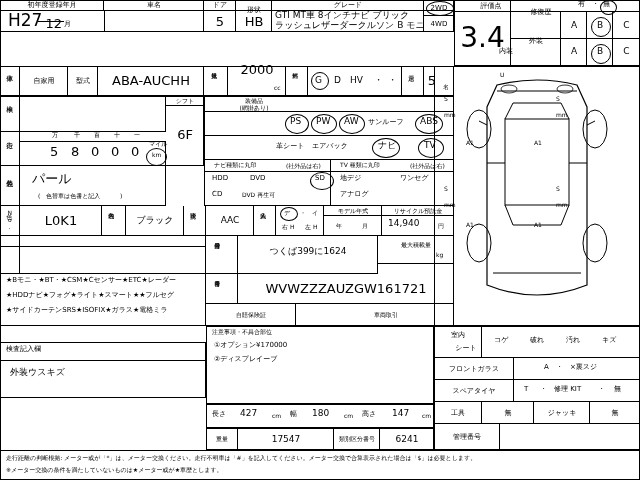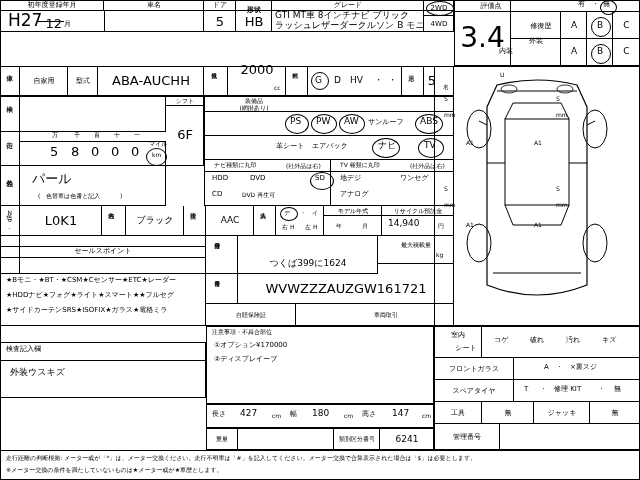--- a/index.html
+++ b/index.html
@@ -33,21 +33,21 @@
   <div class="bx" style="left:0;top:0;width:454px;height:32px;"></div>
 
   <div class="bx nb bb" style="left:0;top:0;width:454px;height:11px;"></div>
   <div class="bx nb br" style="left:0;top:0;width:104px;height:11px;"></div>
   <div class="lbl ctr" style="left:0;top:1px;width:104px;height:10px;">初年度登録年月</div>
   <div class="bx nb br" style="left:104px;top:0;width:100px;height:11px;"></div>
   <div class="lbl ctr" style="left:104px;top:1px;width:100px;height:10px;">車名</div>
   <div class="bx nb br" style="left:204px;top:0;width:32px;height:11px;"></div>
   <div class="lbl ctr" style="left:204px;top:1px;width:32px;height:10px;">ドア</div>
   <div class="bx nb br" style="left:236px;top:0;width:36px;height:11px;"></div>
-  <div class="lbl ctr" style="left:236px;top:1px;width:36px;height:20px;font-weight:bold;">形状</div>
+  <div class="lbl ctr" style="left:236px;top:1px;width:36px;height:20px;">形状</div>
   <div class="bx nb br" style="left:272px;top:0;width:152px;height:11px;"></div>
   <div class="lbl ctr" style="left:272px;top:1px;width:152px;height:10px;">グレード</div>
 
   <div class="bx nb br" style="left:104px;top:11px;width:0;height:21px;"></div>
   <div class="lbl hand big" style="left:8px;top:12px;width:60px;height:20px;">H27</div>
   <div class="lbl hand mid" style="left:42px;top:17px;width:20px;height:14px;text-align:right;">12</div>
   <div class="lbl xs" style="left:64px;top:21px;">月</div>
   <div class="lbl" style="left:38px;top:21px;width:26px;height:1px;border-top:1px solid #000;"></div>
 
   <div class="bx nb br" style="left:104px;top:11px;width:100px;height:21px;"></div>
@@ -65,21 +65,21 @@
   <div class="bx nb" style="left:424px;top:0;width:30px;height:16px;border-bottom:1px solid #000;"></div>
   <div class="lbl ctr" style="left:424px;top:3px;width:30px;height:11px;">2WD</div>
   <div class="oval" style="position:absolute;left:426px;top:1px;width:26px;height:13px;"></div>
   <div class="bx nb" style="left:424px;top:16px;width:30px;height:16px;"></div>
   <div class="lbl ctr" style="left:424px;top:19px;width:30px;height:11px;">4WD</div>
 
   <div class="bx" style="left:454px;top:0;width:186px;height:66px;"></div>
   <div class="bx nb br bb" style="left:454px;top:0;width:57px;height:12px;"></div>
   <div class="lbl ctr" style="left:454px;top:1px;width:74px;height:11px;">評価点</div>
   <div class="bx nb bb" style="left:511px;top:0;width:129px;height:12px;"></div>
-  <div class="lbl ctr" style="left:511px;top:1px;width:60px;height:24px;margin-top:14px;">修復歴</div>
+  <div class="lbl ctr" style="left:511px;top:1px;width:60px;height:24px;">修復歴</div>
   <div class="lbl" style="left:578px;top:1px;">有</div>
   <div class="lbl" style="left:592px;top:1px;">・</div>
   <div class="lbl" style="left:603px;top:1px;">無</div>
   <div class="oval" style="position:absolute;left:600px;top:0px;width:15px;height:13px;"></div>
 
   <div class="bx nb br" style="left:454px;top:12px;width:57px;height:54px;"></div>
   <div class="lbl hand ctr" style="left:454px;top:20px;width:57px;height:36px;font-size:28px;">3.4</div>
 
   <div class="bx nb bb br" style="left:511px;top:12px;width:50px;height:27px;"></div>
   <div class="lbl ctr" style="left:511px;top:36px;width:50px;height:12px;">外装</div>
@@ -247,37 +247,36 @@
   <div class="bx nb bl bb" style="left:330px;top:172px;width:124px;height:34px;"></div>
   <div class="lbl xs" style="left:340px;top:175px;">地デジ</div>
   <div class="lbl xs" style="left:340px;top:191px;">アナログ</div>
   <div class="lbl xs" style="left:400px;top:175px;">ワンセグ</div>
 
   <div class="bx nb br bb" style="left:0;top:236px;width:20px;height:38px;"></div>
   <div class="bx nb br bb" style="left:20px;top:236px;width:186px;height:38px;"></div>
   <div class="bx nb br bb" style="left:206px;top:236px;width:32px;height:38px;"></div>
   <div class="lbl vert xxs" style="left:214px;top:238px;height:36px;">登録番号</div>
   <div class="bx nb br bb" style="left:238px;top:236px;width:140px;height:38px;"></div>
-  <div class="lbl hand ctr sm" style="left:238px;top:256px;width:140px;height:16px;">つくば399に1624</div>
+  <div class="lbl hand ctr sm" style="left:238px;top:244px;width:140px;height:16px;">つくば399に1624</div>
   <div class="bx nb bb" style="left:378px;top:236px;width:76px;height:28px;"></div>
   <div class="lbl ctr xxs" style="left:378px;top:240px;width:76px;height:10px;">最大積載量</div>
   <div class="lbl xxs" style="left:436px;top:252px;">kg</div>
 
   <div class="bx nb br bb" style="left:206px;top:274px;width:32px;height:30px;"></div>
   <div class="lbl vert xxs" style="left:214px;top:276px;height:28px;">車台番号</div>
   <div class="bx nb br bb" style="left:238px;top:274px;width:216px;height:30px;"></div>
   <div class="lbl hand ctr mid" style="left:238px;top:280px;width:216px;height:18px;">WVWZZZAUZGW161721</div>
 
   <div class="bx nb br bb" style="left:206px;top:304px;width:90px;height:22px;"></div>
   <div class="lbl ctr xxs" style="left:206px;top:310px;width:90px;height:10px;">自賠保険証</div>
   <div class="bx nb bb" style="left:296px;top:304px;width:158px;height:22px;"></div>
   <div class="lbl ctr xxs" style="left:356px;top:310px;width:60px;height:10px;">車両取引</div>
 
   <div class="bx" style="left:0;top:246px;width:206px;height:80px;"></div>
-  <div class="lbl ctr xs" style="left:0;top:247px;width:206px;height:11px;border-bottom:1px solid #000;box-sizing:border-box;">セールスポイント</div>
   <div class="lbl hand xs" style="left:6px;top:277px;width:200px;">★Bモニ・★BT・★CSM★Cセンサー★ETC★レーダー</div>
   <div class="lbl hand xs" style="left:6px;top:292px;width:200px;">★HDDナビ★フォグ★ライト★スマート★★フルセグ</div>
   <div class="lbl hand xs" style="left:6px;top:307px;width:200px;">★サイドカーテンSRS★ISOFIX★ガラス★電格ミラ</div>
 
   <div class="bx" style="left:0;top:342px;width:206px;height:56px;"></div>
   <div class="lbl xs" style="left:6px;top:346px;width:120px;height:12px;">検査記入欄</div>
   <div class="bx nb bb" style="left:0;top:360px;width:206px;height:1px;"></div>
   <div class="lbl hand sm" style="left:10px;top:368px;width:190px;">外装ウスキズ</div>
 
   <div class="bx" style="left:206px;top:326px;width:228px;height:78px;"></div>
@@ -293,20 +292,21 @@
   <div class="lbl hand sm" style="left:312px;top:409px;">180</div>
   <div class="lbl xxs" style="left:344px;top:413px;">cm</div>
   <div class="lbl xs" style="left:362px;top:411px;">高さ</div>
   <div class="lbl hand sm" style="left:392px;top:409px;">147</div>
   <div class="lbl xxs" style="left:422px;top:413px;">cm</div>
 
   <div class="bx" style="left:206px;top:428px;width:228px;height:22px;"></div>
   <div class="bx nb br" style="left:206px;top:428px;width:32px;height:22px;"></div>
   <div class="lbl ctr xxs" style="left:206px;top:434px;width:32px;height:10px;">重量</div>
   <div class="bx nb br" style="left:238px;top:428px;width:96px;height:22px;"></div>
+  <div class="lbl hand ctr sm" style="left:238px;top:433px;width:96px;height:14px;">17547</div>
   <div class="bx nb br" style="left:334px;top:428px;width:46px;height:22px;"></div>
   <div class="lbl ctr xxs" style="left:334px;top:434px;width:46px;height:10px;">類別区分番号</div>
   <div class="lbl hand ctr sm" style="left:380px;top:433px;width:54px;height:14px;">6241</div>
 
   <div class="bx" style="left:434px;top:66px;width:206px;height:260px;"></div>
   <svg width="204" height="258" viewBox="0 0 204 258" style="position:absolute;left:435px;top:67px;">
 
     <path d="M62 18 Q102 8 142 18 L152 40 L152 218 Q102 238 52 218 L52 40 Z" fill="none" stroke="#000" stroke-width="1.2"></path>
 
     <rect x="70" y="52" width="64" height="86" fill="none" stroke="#000" stroke-width="1"></rect>

